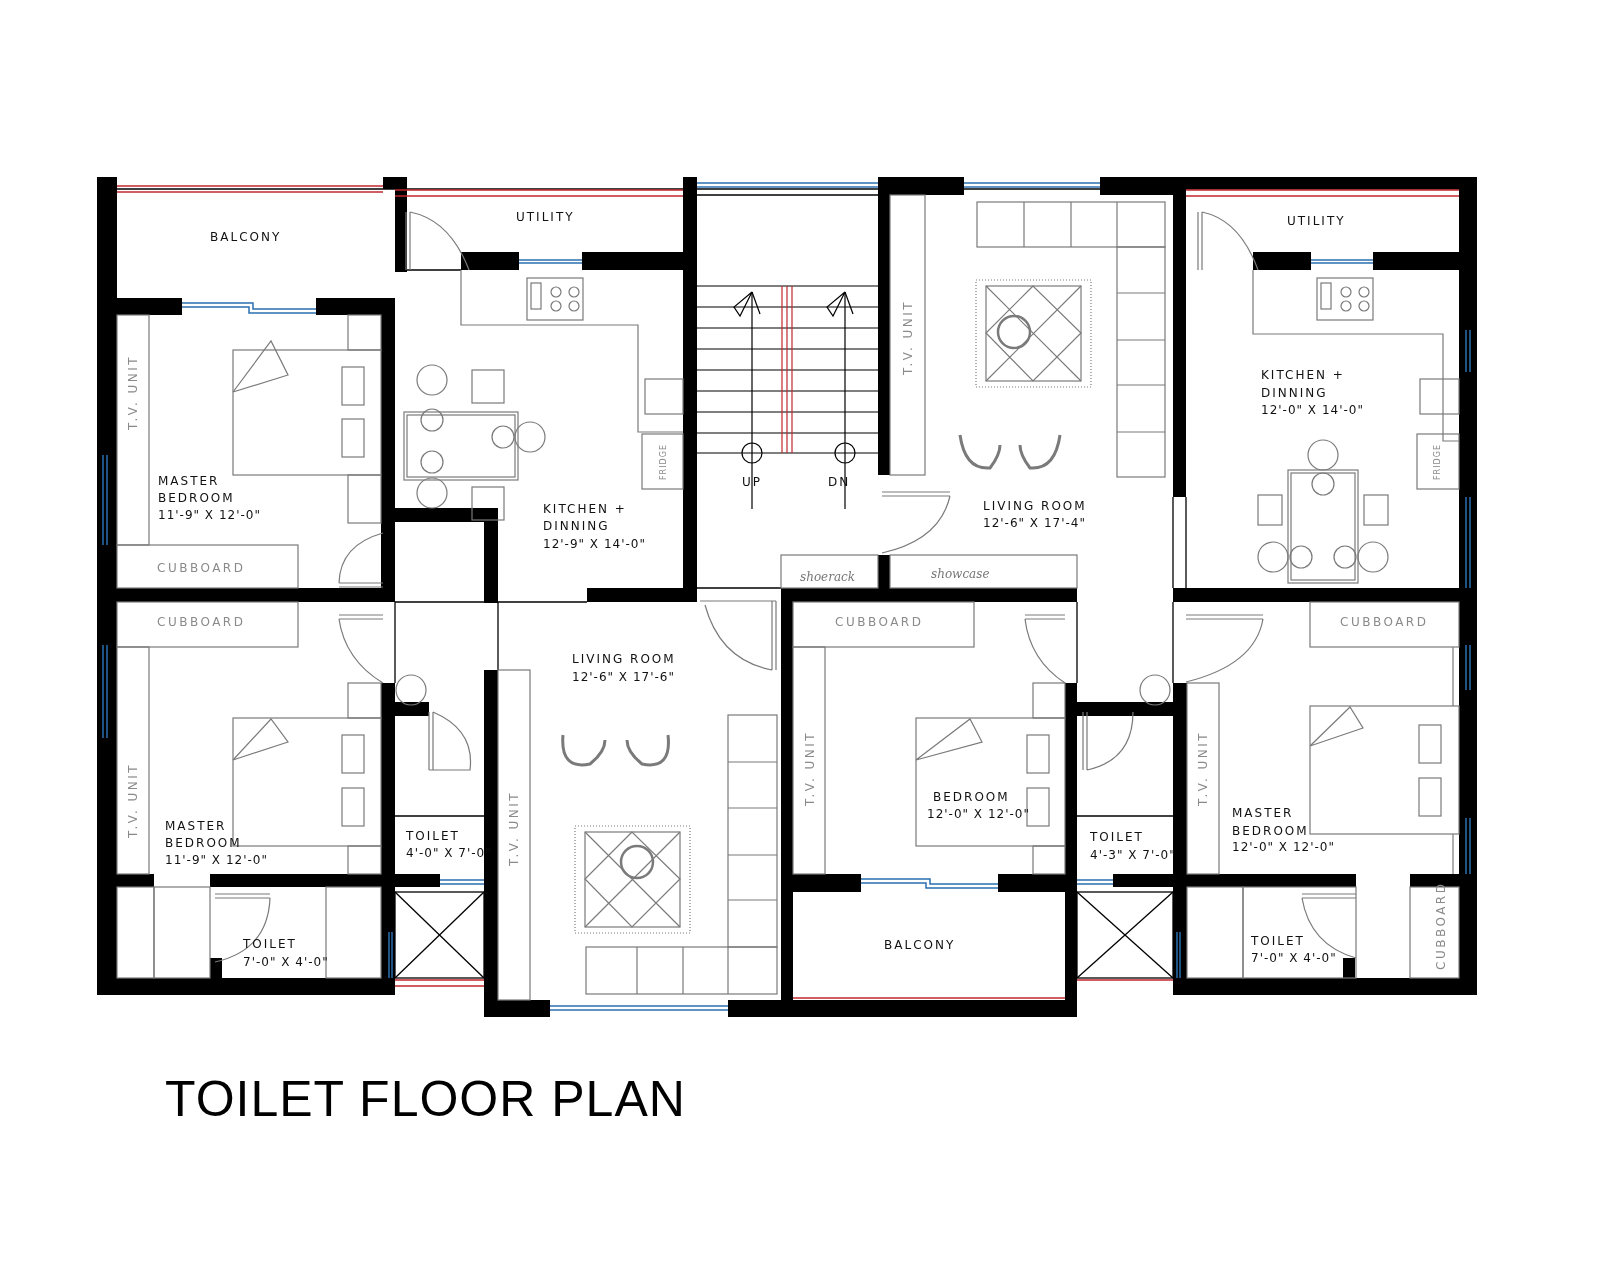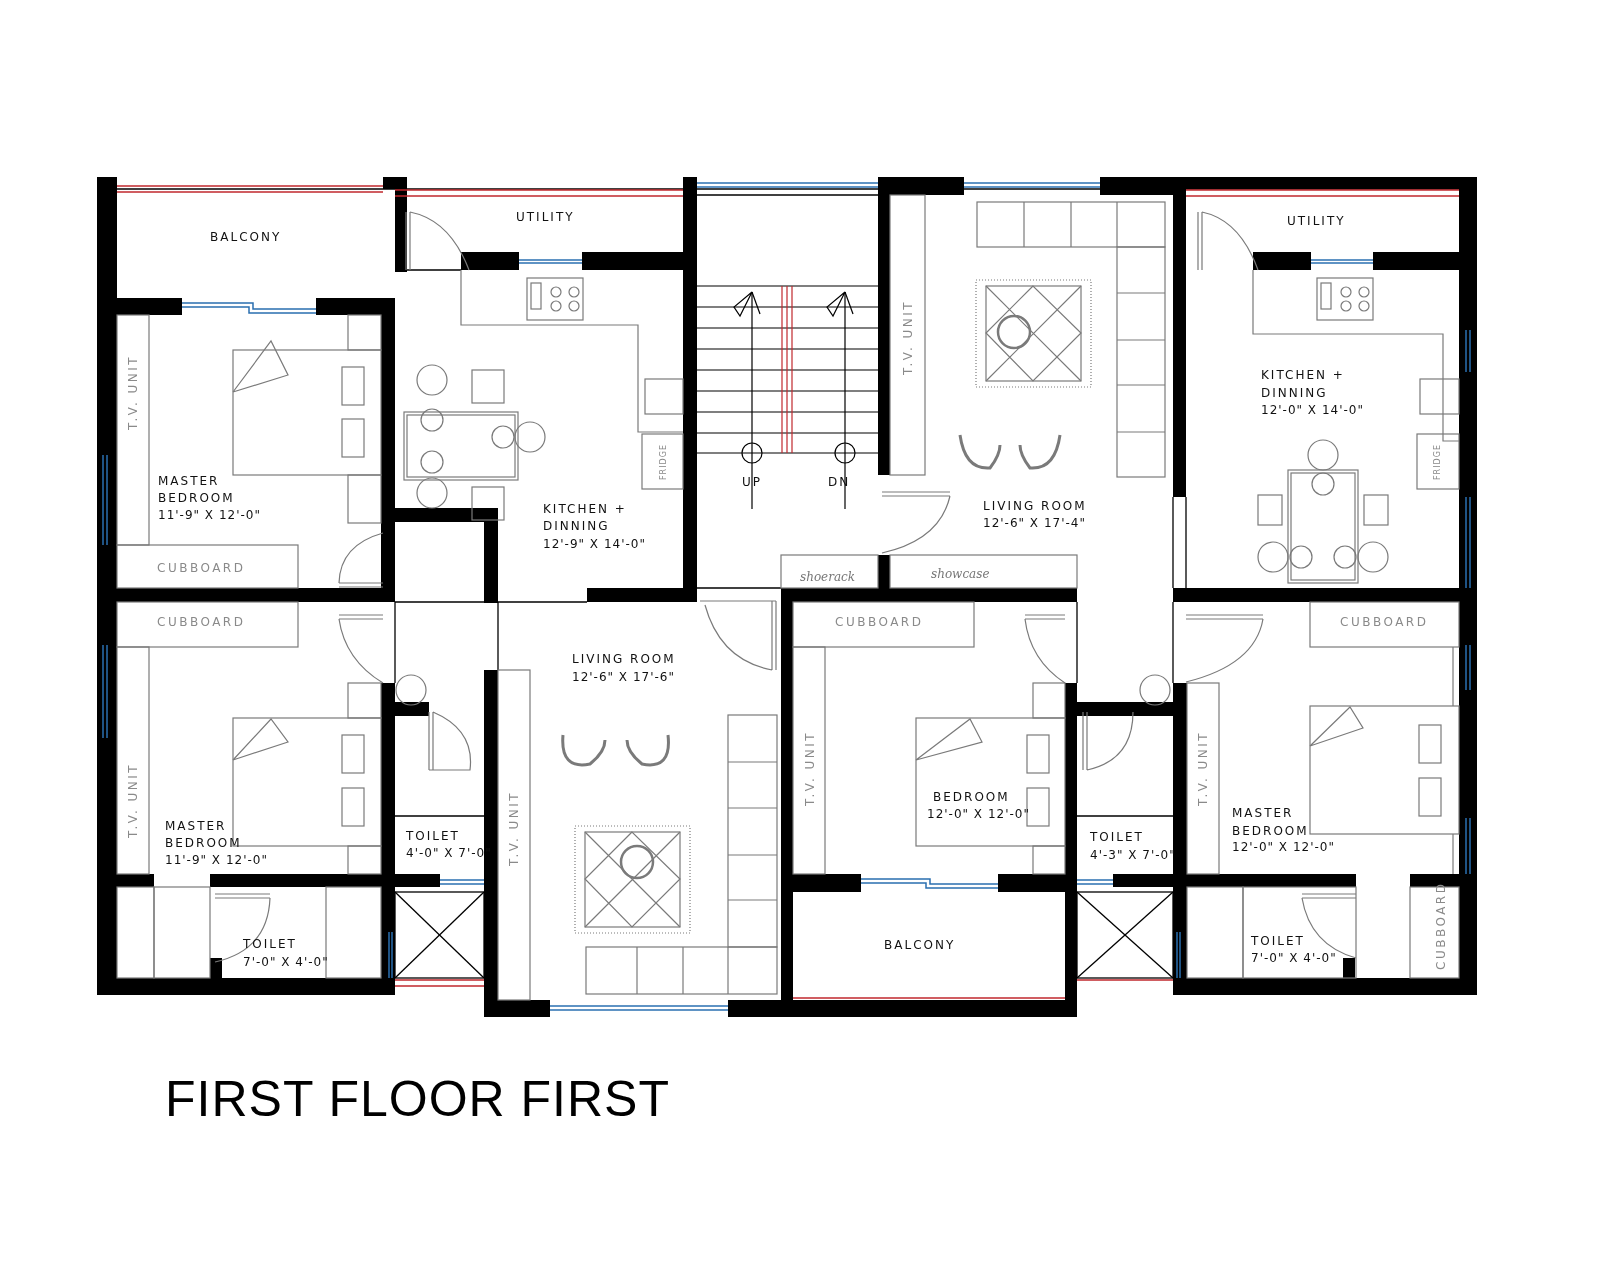--- a/index.html
+++ b/index.html
@@ -388,13 +388,13 @@
     <text class="lbl-grey" transform="translate(1207,806) rotate(-90)">T.V. UNIT</text>
 
     <text class="lbl-small" transform="translate(666,480) rotate(-90)">FRIDGE</text>
     <text class="lbl-small" transform="translate(1440,480) rotate(-90)">FRIDGE</text>
 
     <text class="lbl-script" x="800" y="581">shoerack</text>
     <text class="lbl-script" x="931" y="578">showcase</text>
   </g>
 </svg>
 
-<div id="title">FIRST FLOOR FIRST</div>
+<div id="title">TOILET FLOOR PLAN</div>
 
 </body></html>

